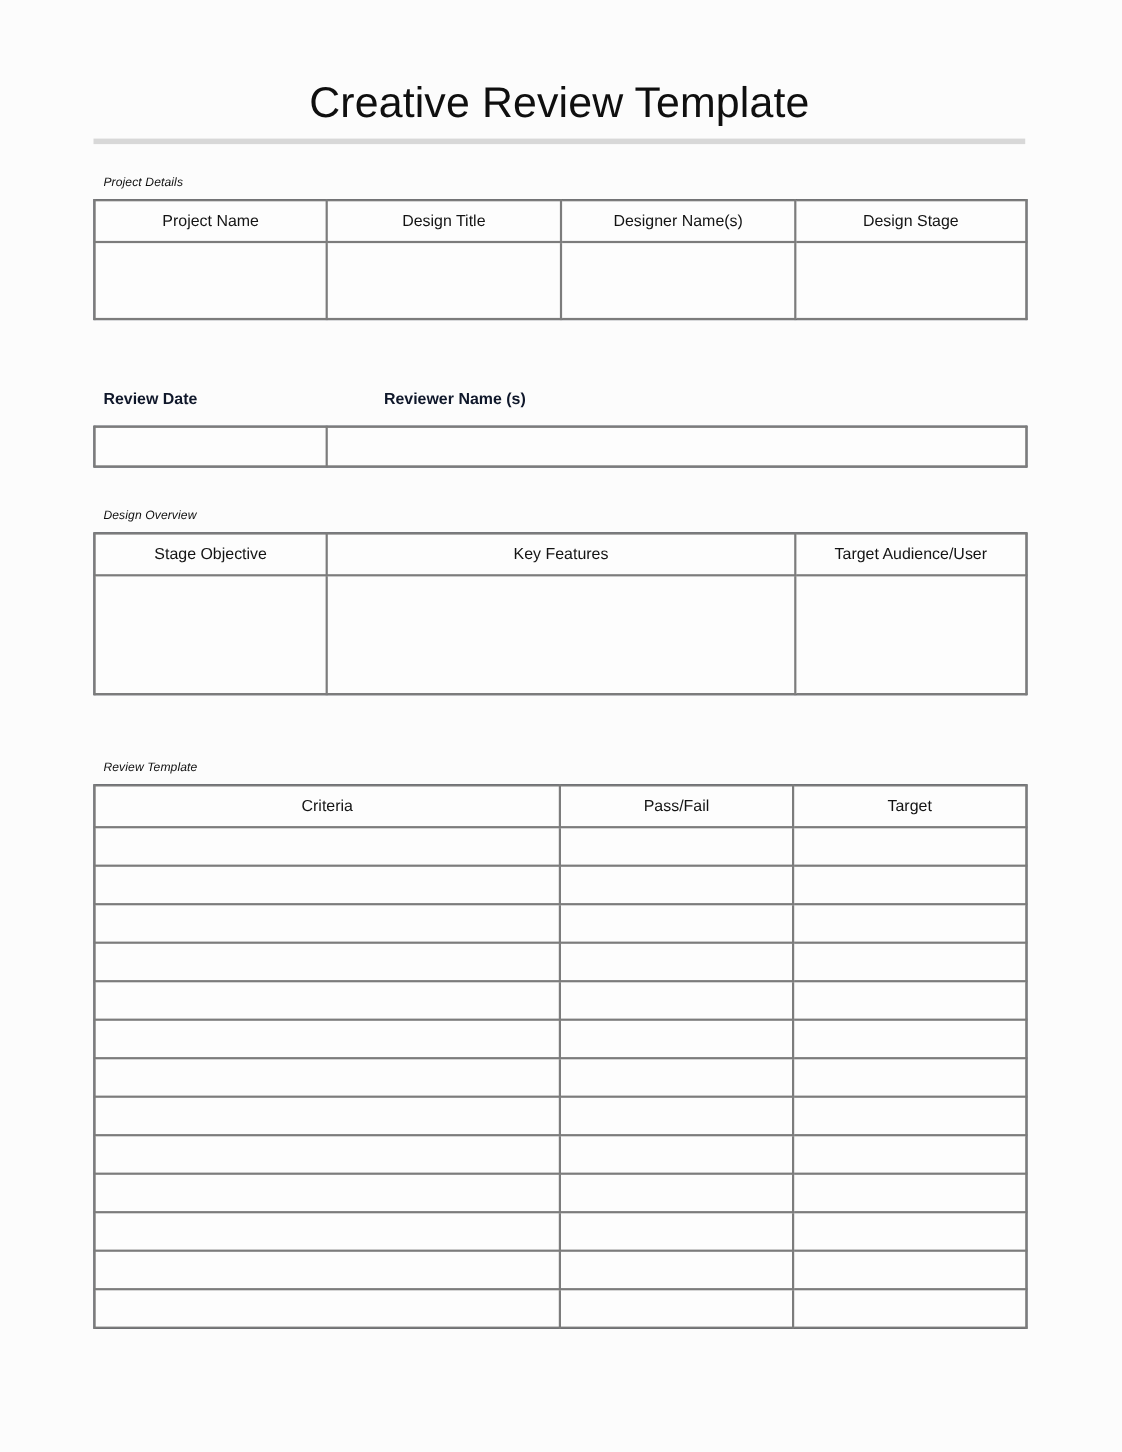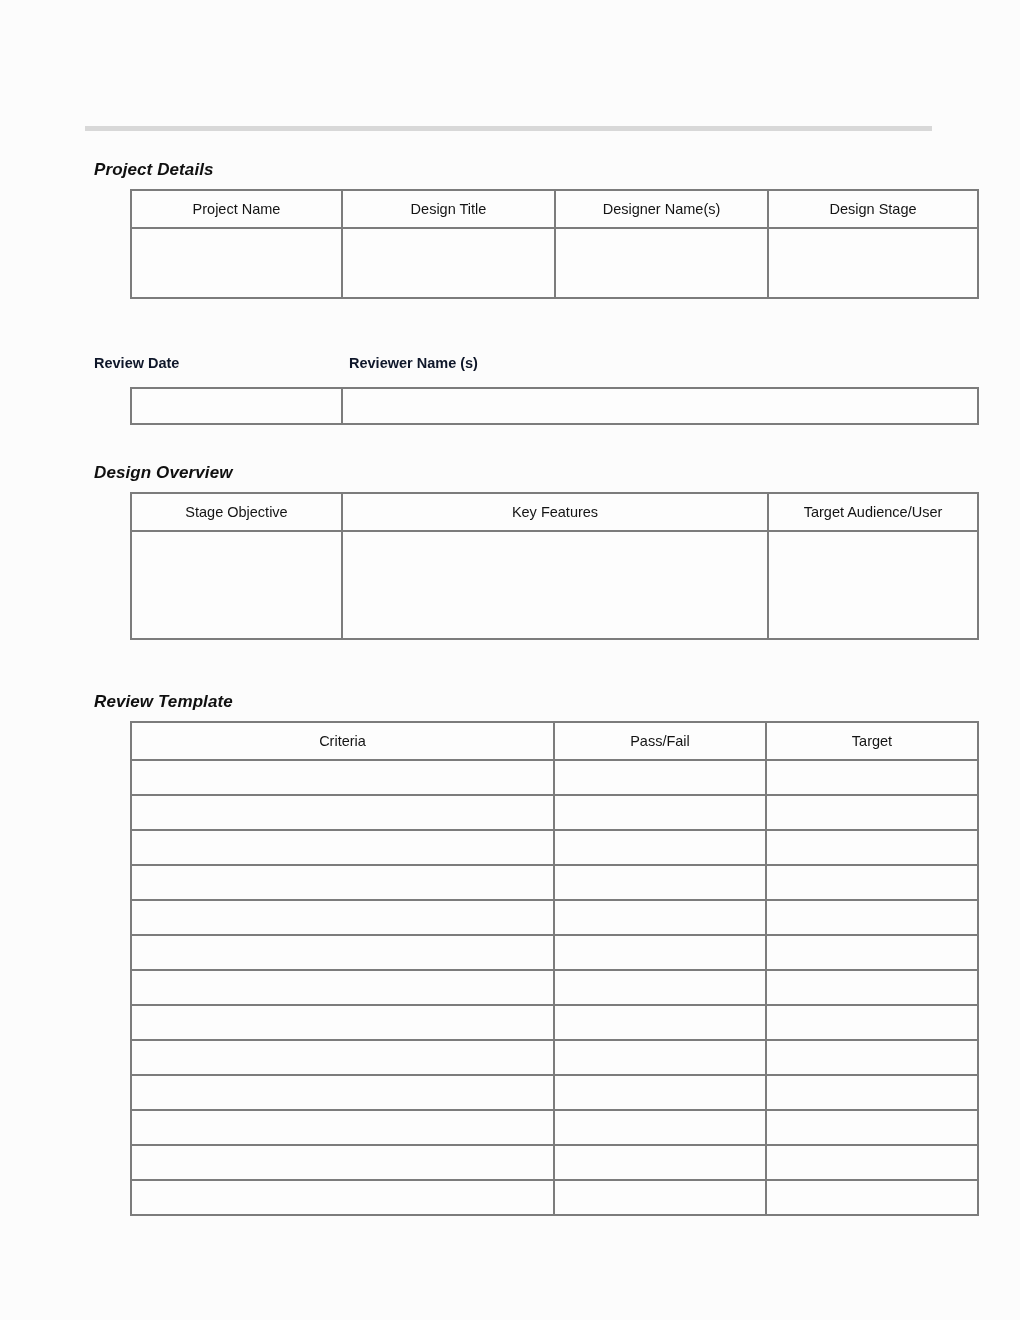--- a/index.html
+++ b/index.html
@@ -39,22 +39,22 @@
     width: 847px;
     height: 5px;
     background: #d8d8d8;
   }
   .section {
     position: absolute;
     left: 85px;
     width: 847px;
   }
   .section-heading {
-    font-size: 17px;
-    font-weight: 700;
+    font-size: 11px;
+    font-weight: 400;
     font-style: italic;
     color: #101010;
     margin: 0 0 9px 9px;
     letter-spacing: 0.1px;
   }
   .label-row {
     position: relative;
     height: 22px;
     margin: 0 0 10px 0;
   }
@@ -68,21 +68,20 @@
     white-space: nowrap;
   }
   .label-review-date { left: 9px; }
   .label-reviewer-name { left: 220px; margin-left: 44px; }
 
   table.grid {
     border-collapse: collapse;
     width: 847px;
     table-layout: fixed;
     background: #0f172a;
-    margin-left: 45px;
   }
   table.grid th,
   table.grid td {
     border: 2px solid #7c7c7c;
     padding: 0;
     font-weight: 400;
     font-size: 14.5px;
     color: #141414;
     text-align: center;
     vertical-align: middle;
@@ -104,20 +103,21 @@
   .pos-project-details { top: 160px; }
   .pos-review-date     { top: 355px; }
   .pos-design-overview { top: 463px; }
   .pos-review-checklist{ top: 692px; }
 </style>
 </head>
 <body>
 
 <div class="page">
 
+  <div class="doc-title">Creative Review Template</div>
 
   <div class="title-rule"></div>
 
   <div class="section pos-project-details">
     <div class="section-heading">Project Details</div>
     <table class="grid" id="table-project-details">
       <colgroup>
         <col style="width:211px">
           <col style="width:213px">
           <col style="width:213px">

